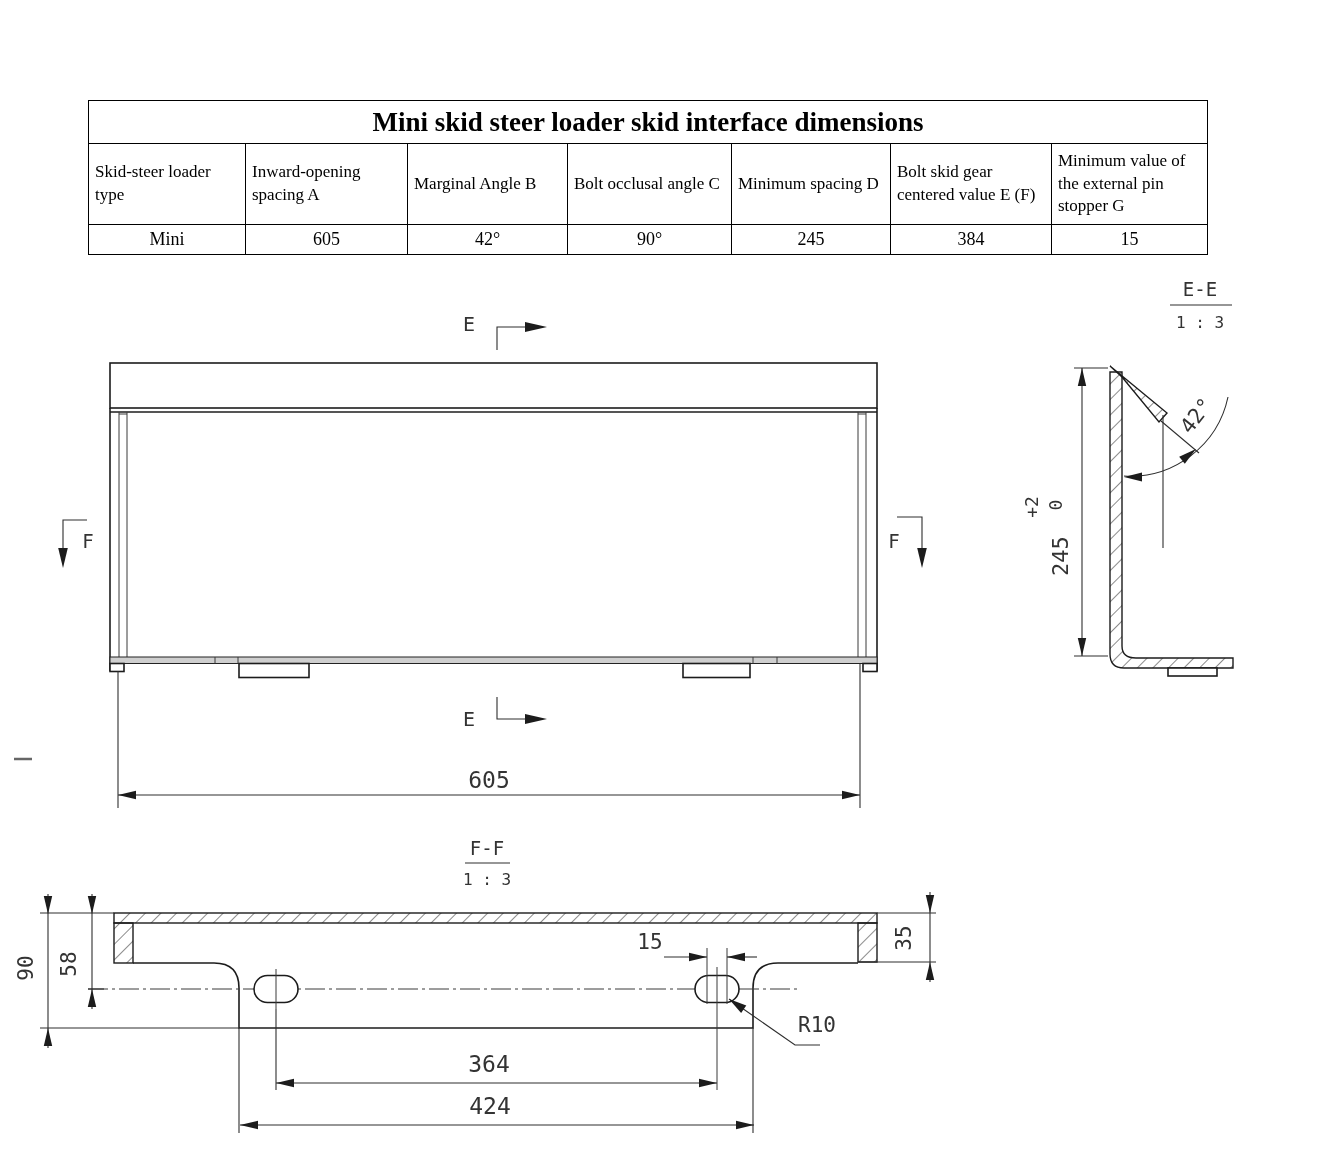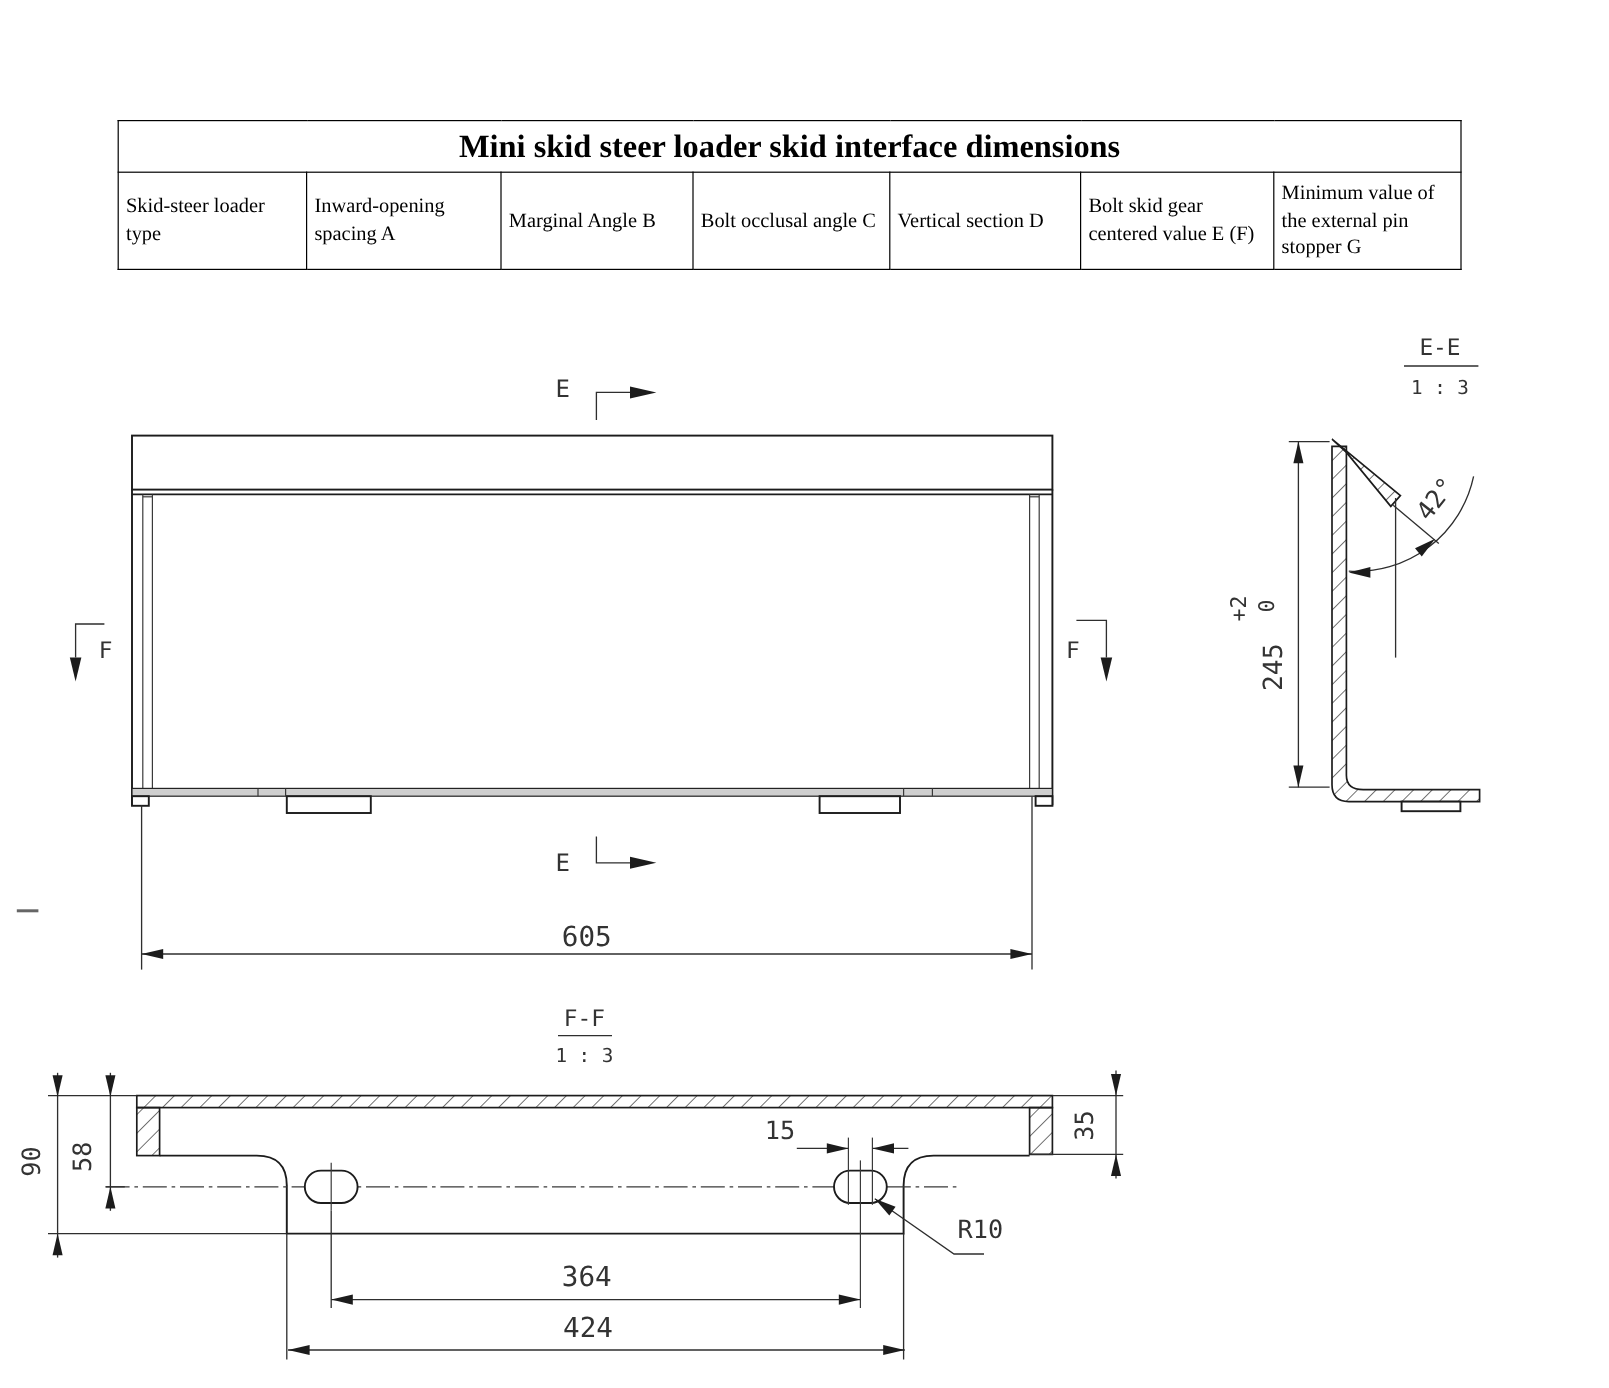--- a/index.html
+++ b/index.html
@@ -1,19 +1,19 @@
 <!DOCTYPE html>
 <html><head>
 <meta charset="utf-8">
 <style>
   html,body{margin:0;padding:0;background:#fff;}
   #canvas{position:relative;width:1341px;height:1157px;background:#ffffff;overflow:hidden;
           font-family:"Liberation Serif", serif;}
   
-  #spec-table{position:absolute;left:98px;top:100px;width:1119px;border-collapse:collapse;
+  #spec-table{position:absolute;left:88px;top:100px;width:1119px;border-collapse:collapse;
               table-layout:fixed;background:#fff;}
   #spec-table th,#spec-table td{border:1.6px solid #000;color:#000;}
   #spec-table .title-cell{font-size:27px;font-weight:bold;text-align:center;height:42px;
               font-family:"Liberation Serif", serif;padding:0 4px;}
   #spec-table .hdr{font-size:17px;font-weight:normal;text-align:left;vertical-align:middle;
               height:76px;padding:2px 4px 2px 6px;line-height:1.35;}
   #spec-table .hdr.center{}
   #spec-table .val{font-size:18px;text-align:center;vertical-align:middle;height:27px;padding:1px 2px;}
   
   #drawing{position:absolute;left:0;top:0;}
@@ -43,23 +43,32 @@
     </colgroup>
     <tbody>
         <tr>
       <td class="title-cell" colspan="7">Mini skid steer loader skid interface dimensions</td>
     </tr>
     <tr>
       <th class="hdr center">Skid-steer loader type</th>
       <th class="hdr">Inward-opening spacing A</th>
       <th class="hdr">Marginal Angle B</th>
       <th class="hdr">Bolt occlusal angle C</th>
-      <th class="hdr">Vertical section D</th>
+      <th class="hdr">Minimum spacing D</th>
       <th class="hdr">Bolt skid gear centered value E (F)</th>
       <th class="hdr">Minimum value of the external pin stopper G</th>
+    </tr>
+    <tr>
+      <td class="val">Mini</td>
+      <td class="val">605</td>
+      <td class="val">42°</td>
+      <td class="val">90°</td>
+      <td class="val">245</td>
+      <td class="val">384</td>
+      <td class="val">15</td>
     </tr>
   </tbody>
     </table>
 
   <svg id="drawing" width="1341" height="1157" viewBox="0 0 1341 1157">
     <defs>
       <pattern id="hatch" patternUnits="userSpaceOnUse" width="11" height="11" patternTransform="rotate(45)">
         <line x1="0" y1="0" x2="0" y2="11" stroke="#2b2b2b" stroke-width="1.1"></line>
       </pattern>
     </defs>

